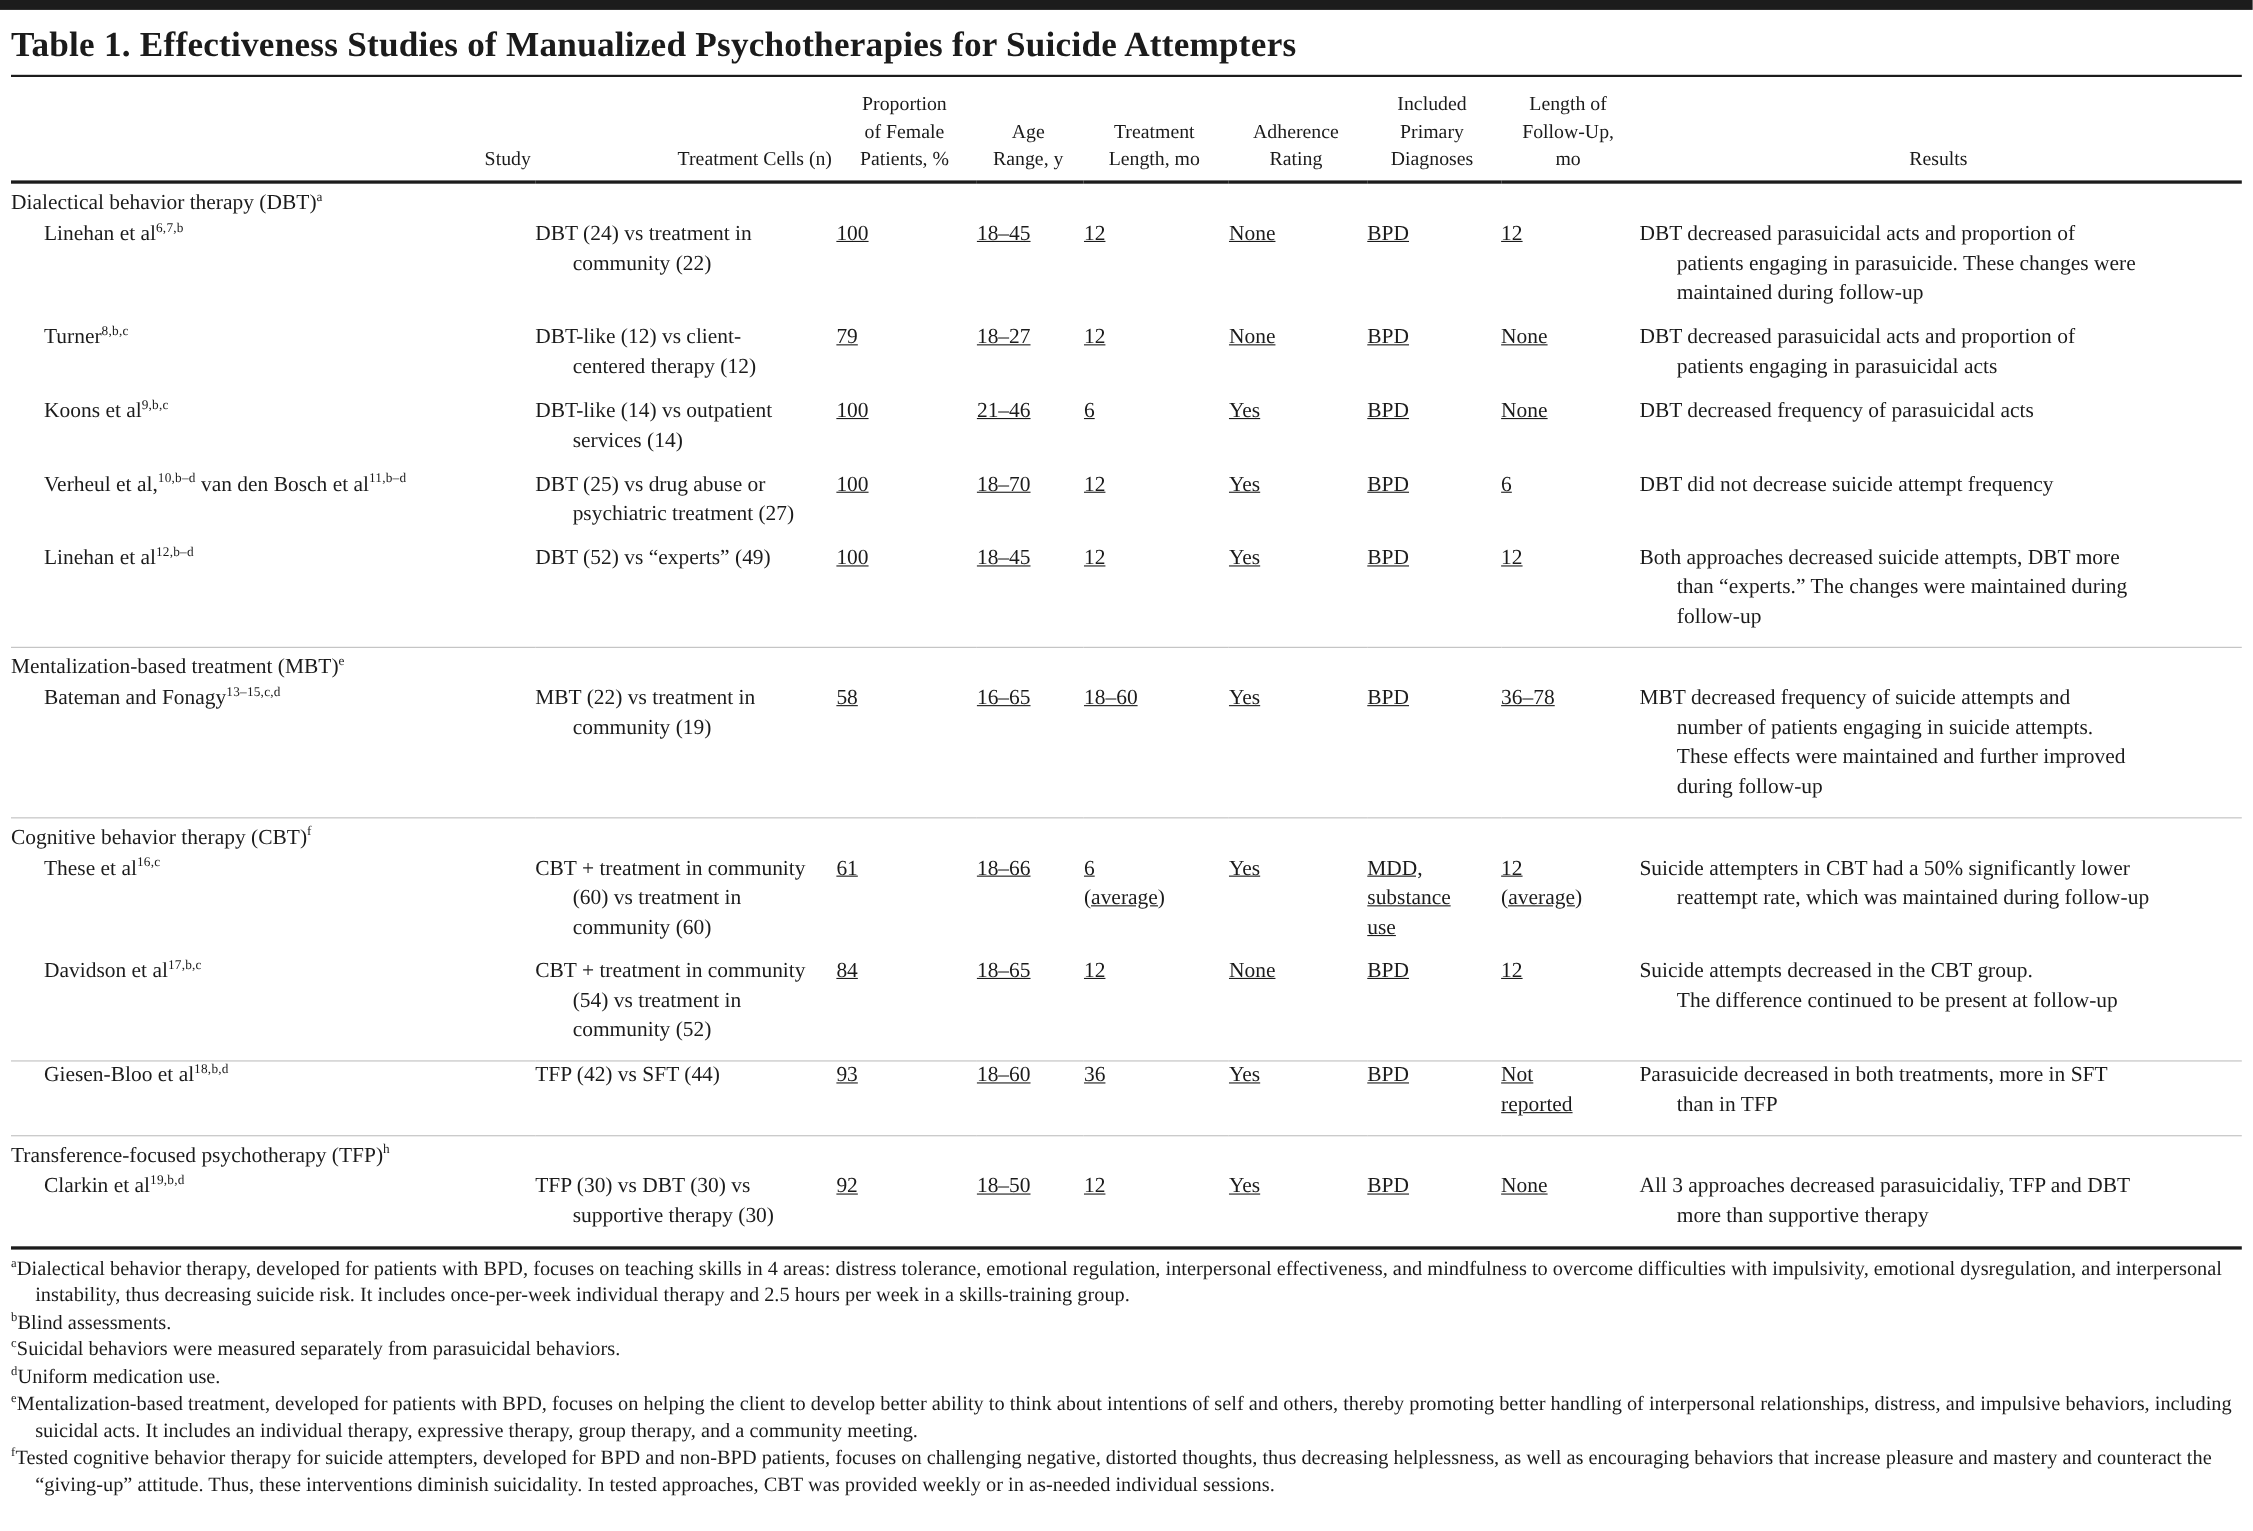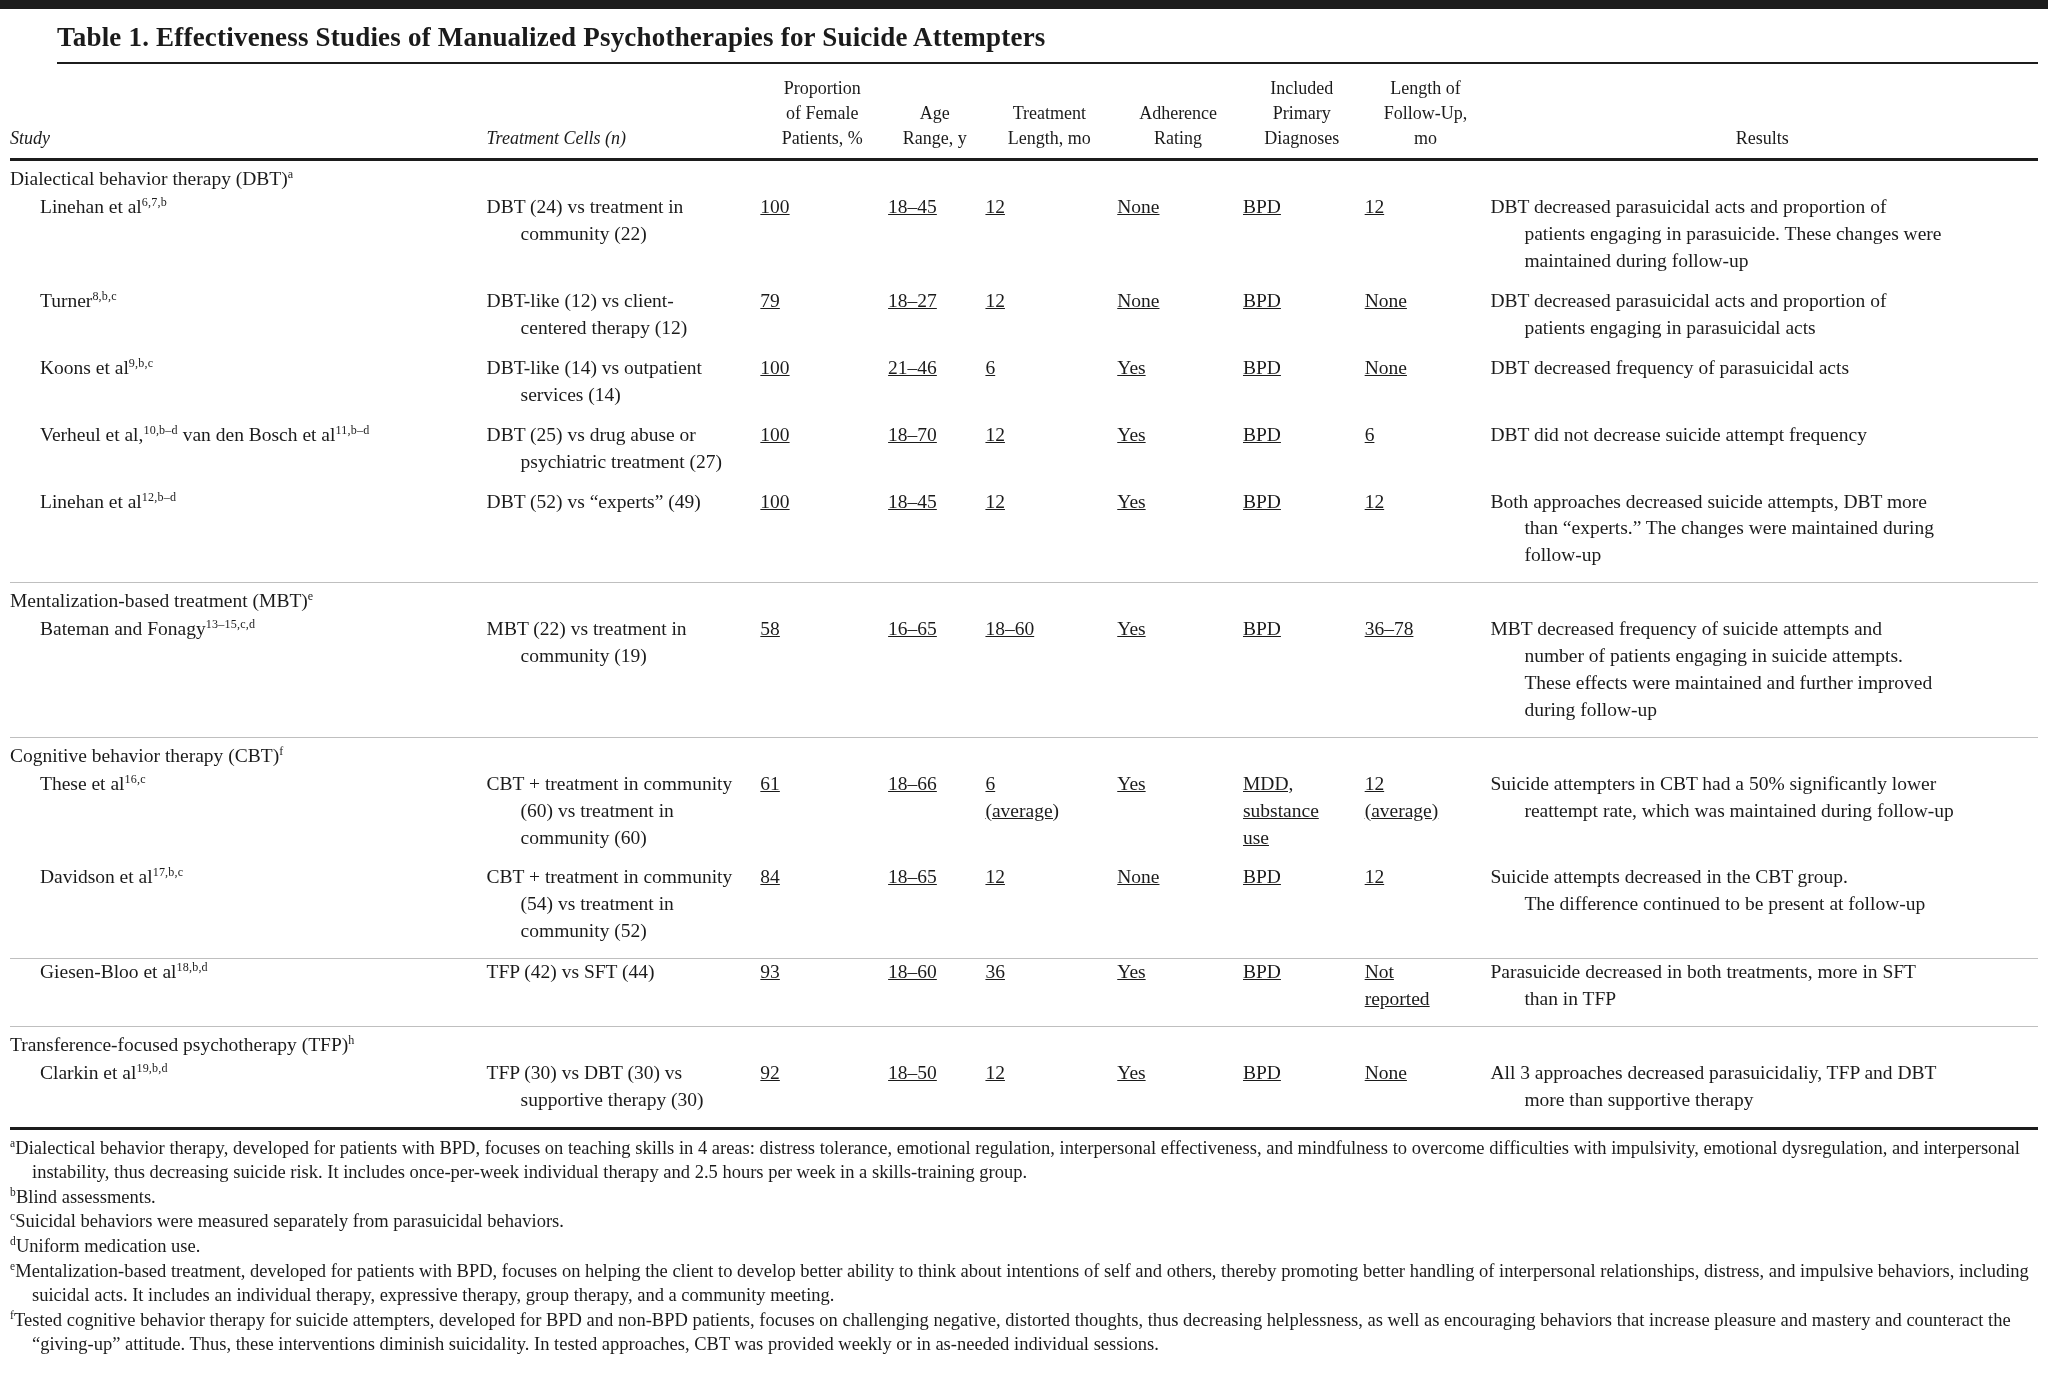--- a/index.html
+++ b/index.html
@@ -4,33 +4,33 @@
 <style>
   html,body { margin:0; padding:0; }
   body {
     width:2048px; min-height:1392px; background:#ffffff;
     font-family:"Liberation Serif","DejaVu Serif",serif;
     color:#1b1b1b; -webkit-font-smoothing:antialiased;
   }
   .page { padding:6px 10px 0 10px; }
   .top-bar { height:9px; background:#1c1c1c; }
   .title {
-    font-size:27px; font-weight:bold; letter-spacing:.2px;
-    padding:7px 0 9px 0; border-bottom:2px solid #1c1c1c;margin-left:47px;
+    font-size:32px; font-weight:bold; letter-spacing:.2px;
+    padding:7px 0 9px 0; border-bottom:2px solid #1c1c1c;
   }
   table.main { width:100%; border-collapse:collapse; table-layout:fixed;
     font-size:19.5px; line-height:1.38; }
   col.c1{width:23.5%} col.c2{width:13.5%} col.c3{width:6.3%} col.c4{width:4.8%}
   col.c5{width:6.5%} col.c6{width:6.2%} col.c7{width:6.0%} col.c8{width:6.2%} col.c9{width:27.0%}
   thead th {
     font-weight:normal; vertical-align:bottom; white-space:pre-line;
     padding:12px 4px 8px 0; font-size:18px;
   }
   thead { border-bottom:3px solid #1c1c1c; }
-  th.left { text-align:left;font-style:italic; }
+  th.left { text-align:right; }
   th.center { text-align:center; }
   tbody.section { border-top:1.5px solid #bfbfbf; }
   tbody.section.first { border-top:none; }
   td { vertical-align:top; padding:0 6px 0 0; }
   tr.section-row td { padding-top:5px; padding-bottom:1px; }
   tr.study-row td { padding-bottom:13px; }
   td.c-study { padding-left:30px; }
   td.c-treat { white-space:pre-line; padding-left:34px; text-indent:-34px;margin-left:32px; }
   td.c-num { text-align:left; white-space:pre-line;text-decoration:underline; }
   td.c-results { white-space:pre-line; padding-left:34px; text-indent:-34px; padding-right:0; }

